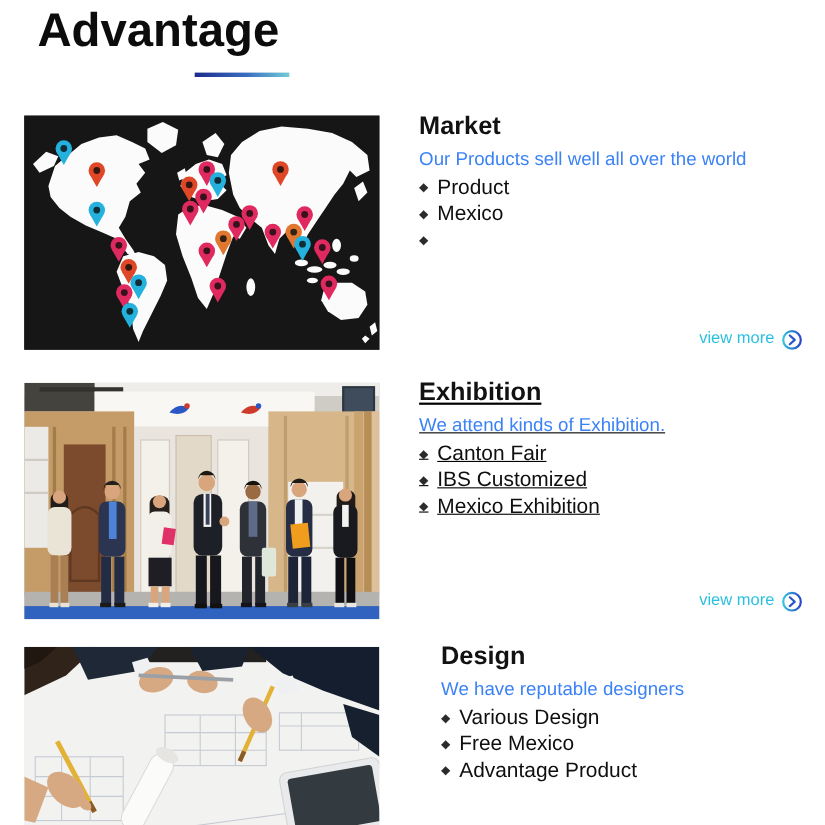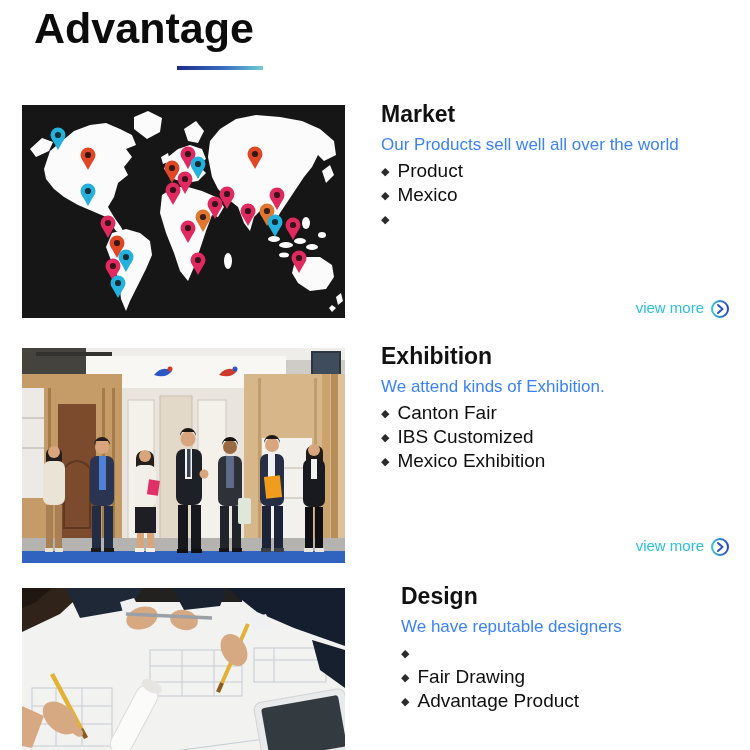--- a/index.html
+++ b/index.html
@@ -11,21 +11,21 @@
   .title-underline{position:absolute;left:177px;top:66px;width:86px;height:4px;
                    background:linear-gradient(90deg,#1d2b8c 0%,#3a6ec0 55%,#72ccd6 100%);}
   
   .media{position:absolute;left:22px;width:323px;overflow:hidden;background:#161616;}
   .media svg{display:block;}
   #media-market{top:105px;height:213px;}
   #media-exhibition{top:348px;height:215px;background:#d8d5d0;}
   #media-design{top:588px;height:213px;background:#f1f1ef;}
   .content{position:absolute;left:381px;width:358px;}
   #content-market{top:101px;}
-  #content-exhibition{top:343px;}
+  #content-exhibition{top:343px;text-decoration:underline;}
   #content-design{top:583px;margin-left:20px;}
   .sec-title{margin:0 0 7px 0;font-size:23px;font-weight:600;color:#121212;}
   .sec-desc{margin:0 0 4px 0;font-size:17px;color:#3b82f6;}
   .bullets{list-style:none;margin:0;padding:0;}
   .bullets li{display:flex;align-items:center;gap:8px;font-size:19px;line-height:24px;color:#0f0f0f;}
   .diamond{font-size:11px;color:#2b2b2b;flex:0 0 auto;}
   
   .view-more{position:absolute;right:20px;display:flex;align-items:flex-start;gap:6px;
              text-decoration:none;cursor:pointer;}
   #vm-market{top:299px;}
@@ -464,24 +464,25 @@
       </g>
     </svg>
   </div>
 
   <div class="content" id="content-design">
     <h2 class="sec-title">Design</h2>
     <p class="sec-desc">We have reputable designers</p>
     <ul class="bullets">
       <li>
           <span class="diamond">◆</span>
-        </li>
-      <li>
-          <span class="diamond">◆</span>
-          <span>Fair Drawing</span>
+          <span>Various Design</span>
+        </li>
+      <li>
+          <span class="diamond">◆</span>
+          <span>Free Mexico</span>
         </li>
       <li>
           <span class="diamond">◆</span>
           <span>Advantage Product</span>
         </li>
     </ul>
   </div>
 
 </div>
 

